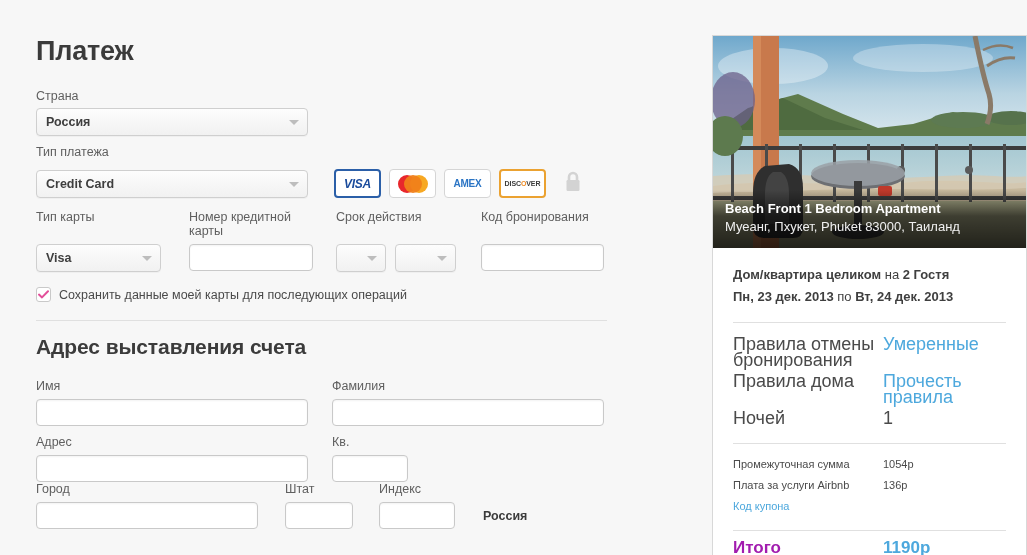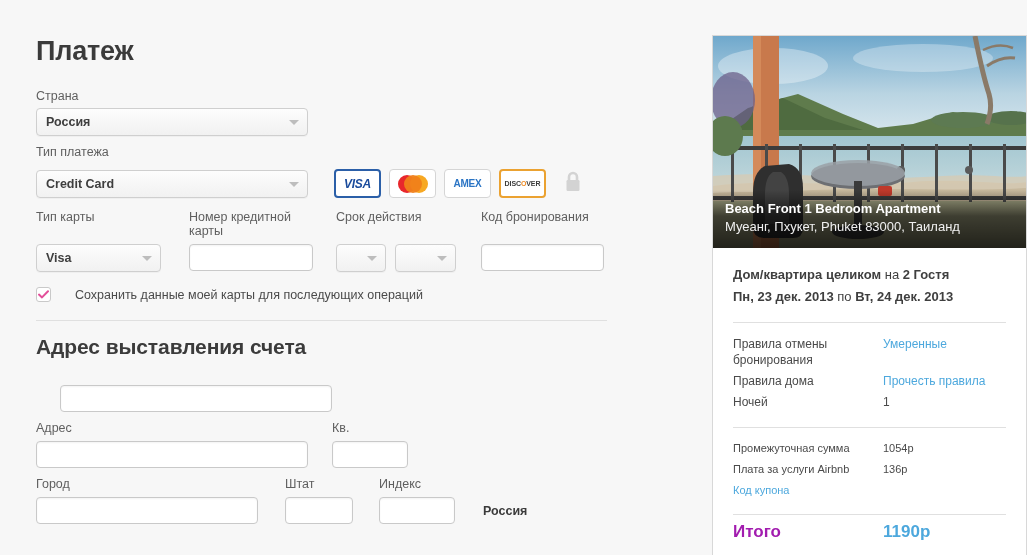--- a/index.html
+++ b/index.html
@@ -127,21 +127,21 @@
   }
   .mc .l { left: 0; background: #e8272c; }
   .mc .r { right: 0; background: #f7a823; }
   .mc .m {
     left: 6px; width: 18px; background: #f07f1a; opacity: 0.95;
   }
 
   .lock { margin-left: 9px; }
 
   
-  .cb-row { display: flex; align-items: center; gap: 24px; }
+  .cb-row { display: flex; align-items: center; gap: 8px; }
   .cb {
     width: 15px; height: 15px;
     border: 1px solid #c9c9c9;
     border-radius: 3px;
     background: #fff;
     display: flex; align-items: center; justify-content: center;
     cursor: pointer;
     flex: none;
   }
   .cb-label { font-size: 12.5px; color: #4a4a4a; }
@@ -178,21 +178,21 @@
     border-top: none;
     padding: 16px 20px 0 20px;
     height: 320px;
   }
   .summary-line { font-size: 13px; line-height: 22px; color: #3f3f3f; }
   .summary-line b { font-weight: bold; }
   .summary-line .lite { font-weight: normal; }
 
   .det-table { width: 100%; border-collapse: collapse; }
   .det-table td {
-    font-size: 12px;
+    font-size: 18px;
     color: #4a4a4a;
     vertical-align: top;
     padding: 0 0 5px 0;
     line-height: 16px;
     margin-top: 28px;
   }
   .det-table td.k { width: 150px; }
   .link { color: #4da8dd; text-decoration: none; cursor: pointer; }
 
   .price-table { width: 100%; border-collapse: collapse; }
@@ -297,37 +297,42 @@
       </svg>
     </span>
     <span class="cb-label">Сохранить данные моей карты для последующих операций</span>
   </div>
 
   <hr class="hr" style="margin-top:18px; width:571px;">
 
   <h2 class="section-title" style="margin-top:14px;">Адрес выставления счета</h2>
 
   <div style="margin-top:20px; display:flex;">
+    <div style="width:272px;">
+      <div class="field-label">Имя</div>
+      <input class="txt" style="margin-top: 6px;">
+    </div>
     <div style="width:272px; margin-left:24px;">
+      <div class="field-label">Фамилия</div>
       <input class="txt" style="margin-top: 6px;">
     </div>
   </div>
 
   <div style="margin-top:9px; display:flex;">
     <div style="width:272px;">
       <div class="field-label">Адрес</div>
       <input class="txt" style="margin-top: 6px;">
     </div>
     <div style="width:76px; margin-left:24px;">
       <div class="field-label">Кв.</div>
       <input class="txt" style="margin-top: 6px;">
     </div>
   </div>
 
-  <div style="margin-top:9px; display:flex; align-items:flex-end;">
+  <div style="display:flex; align-items:flex-end;">
     <div style="width:222px;">
       <div class="field-label">Город</div>
       <input class="txt" style="margin-top: 6px;">
     </div>
     <div style="width:68px; margin-left:27px;">
       <div class="field-label">Штат</div>
       <input class="txt" style="margin-top: 6px;">
     </div>
     <div style="width:76px; margin-left:26px;">
       <div class="field-label">Индекс</div>

